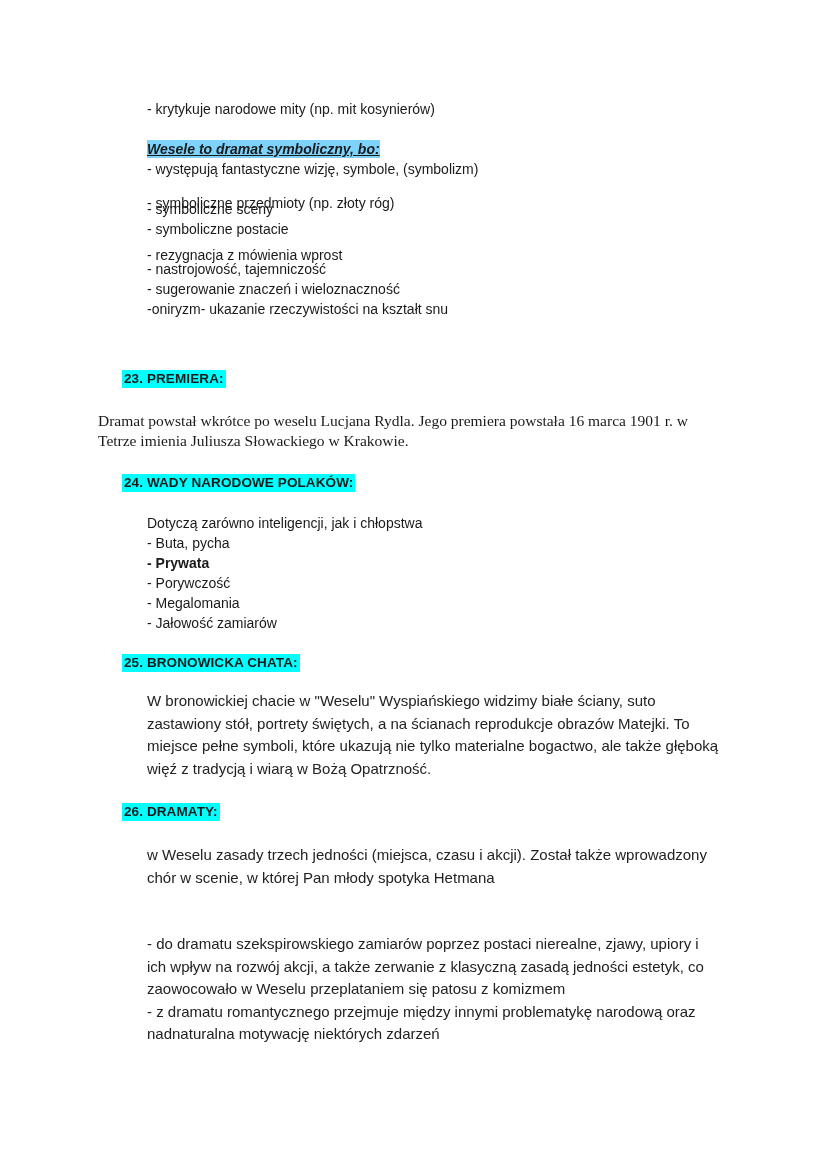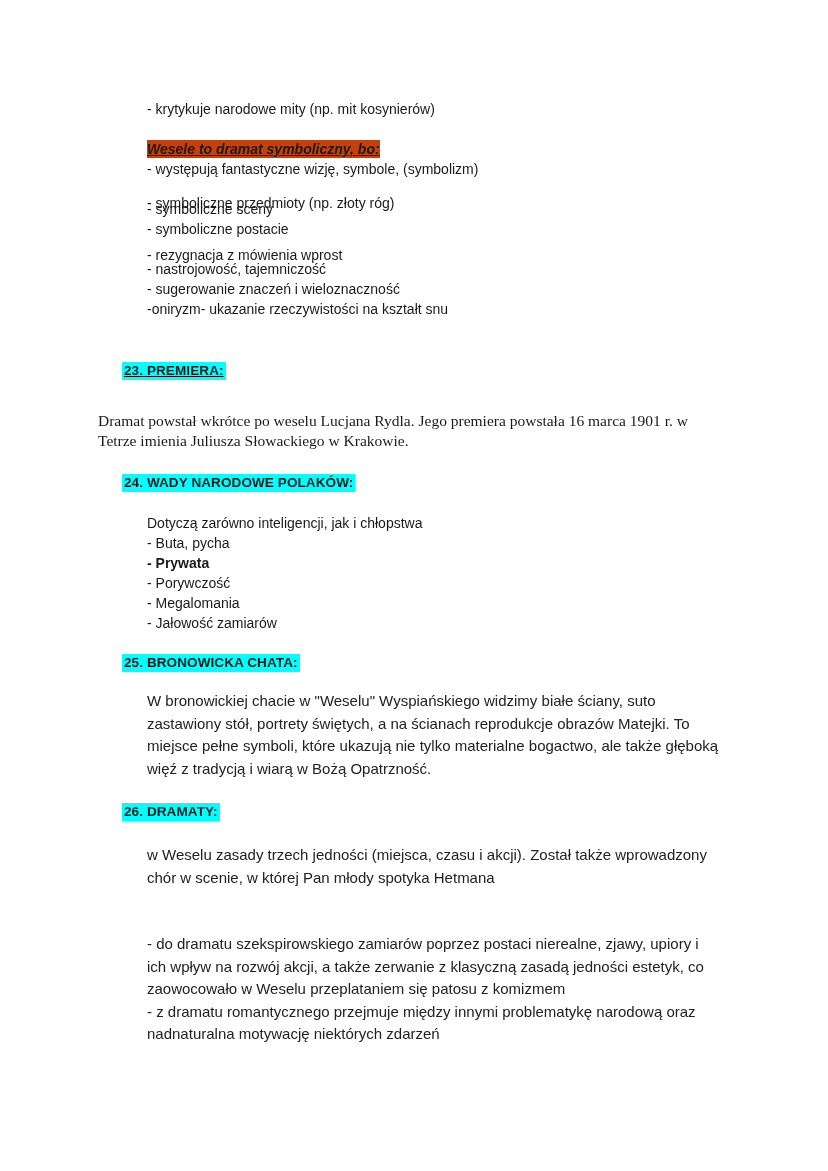--- a/index.html
+++ b/index.html
@@ -2,21 +2,21 @@
 <html><head>
 <meta charset="utf-8">
 <style>
   html, body { margin: 0; padding: 0; background: #ffffff; }
   body { width: 828px; height: 1171px; position: relative; overflow: hidden; font-family: "Liberation Sans", sans-serif; color: #1a1a1a; }
   .page { position: absolute; left: 0; top: 0; width: 728px; height: 1171px; background: #fff; }
   .line { position: absolute; font-size: 14px; line-height: 20px; white-space: nowrap; }
   .ind1 { left: 147px; }
   .ind0 { left: 98px; }
   .heading { position: absolute; left: 122px; font-size: 13.5px; font-weight: bold; line-height: 18px; background: #00ffff; padding: 0 2px; letter-spacing: 0.1px; }
-  .subhead { position: absolute; left: 147px; font-size: 14px; font-weight: bold; font-style: italic; text-decoration: underline; background: #c2410c; line-height: 18px; }
+  .subhead { position: absolute; left: 147px; font-size: 14px; font-weight: bold; font-style: italic; text-decoration: underline; background: #7dd3fc; line-height: 18px; }
   .serif { font-family: "Liberation Serif", serif; font-size: 15.5px; line-height: 20px; }
   .para { position: absolute; left: 147px; width: 600px; font-size: 15px; line-height: 22.5px; color: #222; }
   .para div { white-space: nowrap; }
 </style>
 </head>
 <body>
 
 <div class="page">
 
   <div class="line ind1" style="top:99px;">- krytykuje narodowe mity (np. mit kosynierów)</div>
@@ -24,21 +24,21 @@
   <div class="subhead" style="top:140px;">Wesele to dramat symboliczny, bo:</div>
   <div class="line ind1" style="top:159px;">- występują fantastyczne wizję, symbole, (symbolizm)</div>
   <div class="line ind1" style="top:193px;">- symboliczne przedmioty (np. złoty róg)</div>
   <div class="line ind1" style="top:199px;">- symboliczne sceny</div>
   <div class="line ind1" style="top:219px;">- symboliczne postacie</div>
   <div class="line ind1" style="top:245px;">- rezygnacja z mówienia wprost</div>
   <div class="line ind1" style="top:259px;">- nastrojowość, tajemniczość</div>
   <div class="line ind1" style="top:279px;">- sugerowanie znaczeń i wieloznaczność</div>
   <div class="line ind1" style="top:299px;">-oniryzm- ukazanie rzeczywistości na kształt snu</div>
 
-  <div class="heading" style="top:362px;text-decoration:underline;">23.  PREMIERA:</div>
+  <div class="heading" style="top:370px;">23.  PREMIERA:</div>
   <div class="line ind0 serif" style="top:411px;">Dramat powstał wkrótce po weselu Lucjana Rydla. Jego premiera powstała 16 marca 1901 r. w</div>
   <div class="line ind0 serif" style="top:431px;">Tetrze imienia Juliusza Słowackiego w Krakowie.</div>
 
   <div class="heading" style="top:474px;">24.  WADY NARODOWE POLAKÓW:</div>
   <div class="line ind1" style="top:513px;">Dotyczą zarówno inteligencji, jak i chłopstwa</div>
   <div class="line ind1" style="top:533px;">- Buta, pycha</div>
   <div class="line ind1" style="top:553px;font-weight:bold;">- Prywata</div>
   <div class="line ind1" style="top:573px;">- Porywczość</div>
   <div class="line ind1" style="top:593px;">- Megalomania</div>
   <div class="line ind1" style="top:613px;">- Jałowość zamiarów</div>

